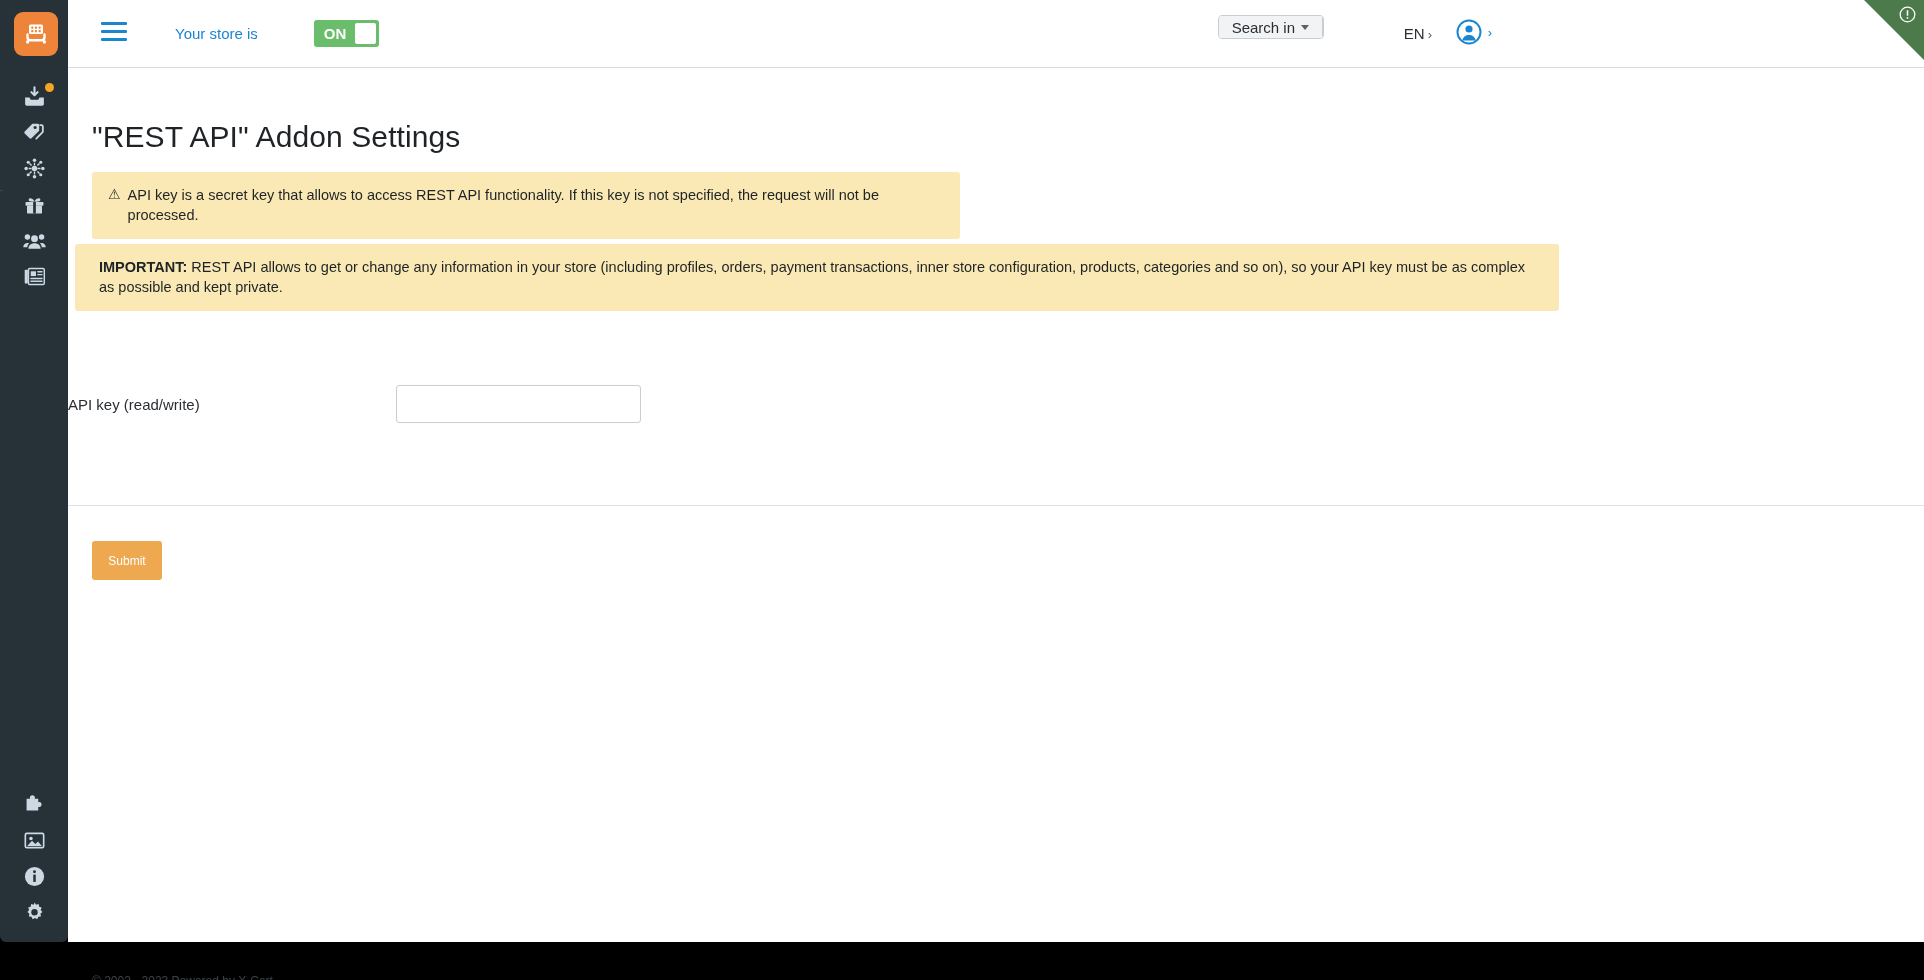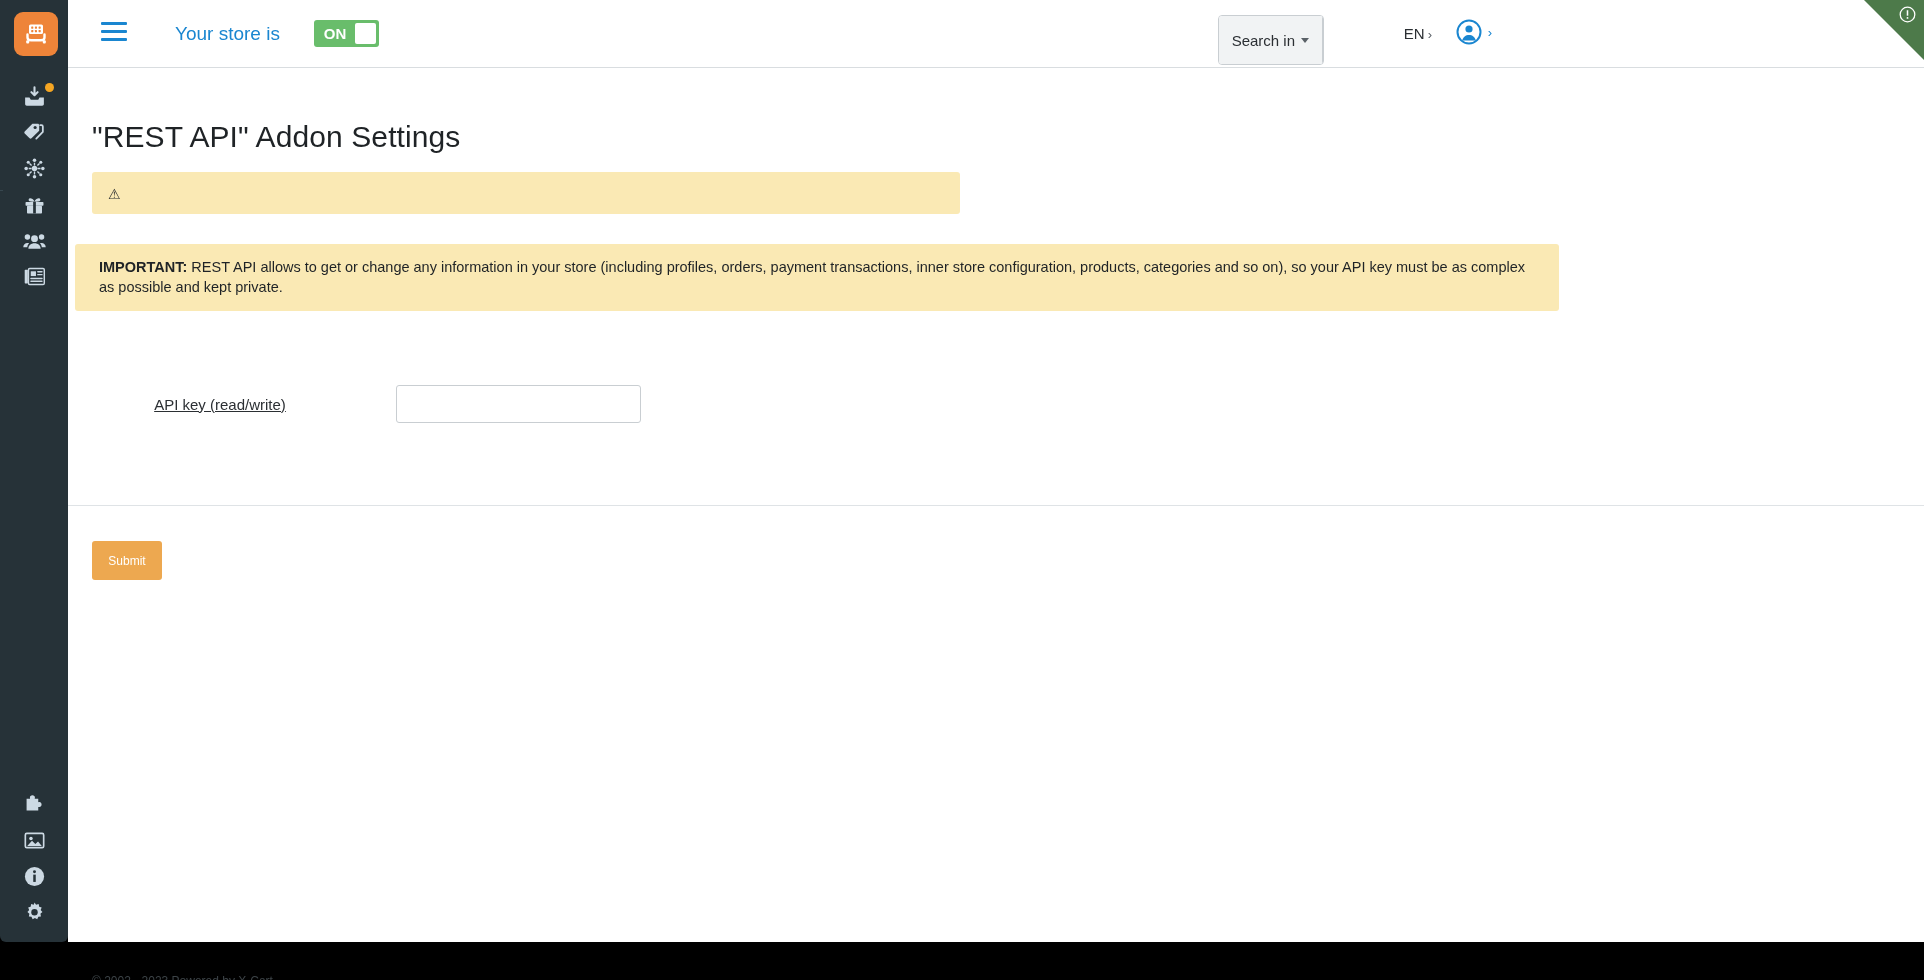--- a/index.html
+++ b/index.html
@@ -92,21 +92,21 @@
     background: #1a86d0;
     border-radius: 1px;
     margin-bottom: 5px;
   }
   .hamburger span:last-child { margin-bottom: 0; }
   .store-status-label {
     position: absolute;
     left: 107px; top: 0;
     height: 84px;
     line-height: 68px;
-    font-size: 19px;
+    font-size: 15px;
     color: #1a86d0;
     cursor: pointer;
   }
   .toggle {
     position: absolute;
     left: 246px; top: 20px;
     width: 65px; height: 27px;
     background: #69bd6b;
     border-radius: 3px;
     cursor: pointer;
@@ -125,21 +125,21 @@
     position: absolute;
     right: 3px; top: 3px;
     width: 21px; height: 21px;
     background: #ffffff;
     border-radius: 2px;
   }
 
   .searchbar {
     position: absolute;
     right: 600px; top: 15px;
-    height: 50px;
+    height: 24px;
     display: flex;
     align-items: stretch;
     border: 1px solid #c9ced2;
     border-radius: 4px;
     background: #fff;
     overflow: hidden;
   }
   .search-in {
     display: flex;
     align-items: center;
@@ -265,25 +265,24 @@
     left: 0;
     width: 620px;
     height: 34px;
     display: flex;
     align-items: center;
   }
   .form-row.r1 { top: 319px; }
   .form-row.r2 { top: 391px; }
   .form-label {
     width: 328px;
-    text-align: center;
+    text-align: left;
     padding-right: 24px;
     font-size: 15px;
     color: #2b2f33;
-    text-decoration: underline;
   }
   .form-input {
     width: 245px;
     height: 38px;
     border: 1px solid #c9ced2;
     border-radius: 3px;
     background: #fff;
     outline: none;
     padding: 0 10px;
     font-size: 15px;
@@ -486,20 +485,21 @@
       </svg>
     </div>
   </div>
 
   <div class="content">
 
     <h1 class="page-title">"REST API" Addon Settings</h1>
 
     <div class="notice notice-warning">
       <span class="warn-glyph">⚠</span>
+      <span>API key is a secret key that allows to access REST API functionality. If this key is not specified, the request will not be processed.</span>
     </div>
 
     <div class="notice notice-important">
       <b>IMPORTANT:</b><span> REST API allows to get or change any information in your store (including profiles, orders, payment transactions, inner store configuration, products, categories and so on), so your API key must be as complex as possible and kept private.</span>
     </div>
 
     <div class="form-row r1">
       <label class="form-label">API key (read/write)</label>
       <input class="form-input" type="text" value="" style="">
     </div>

